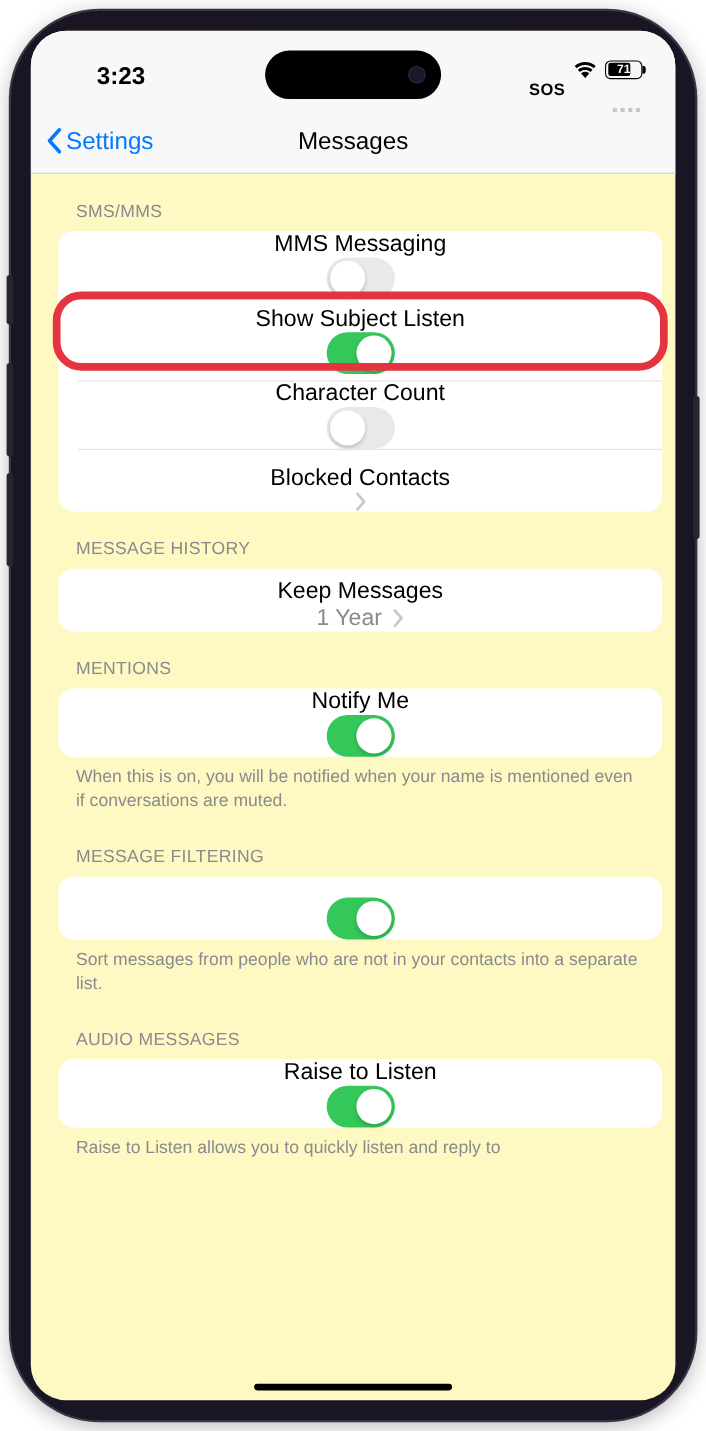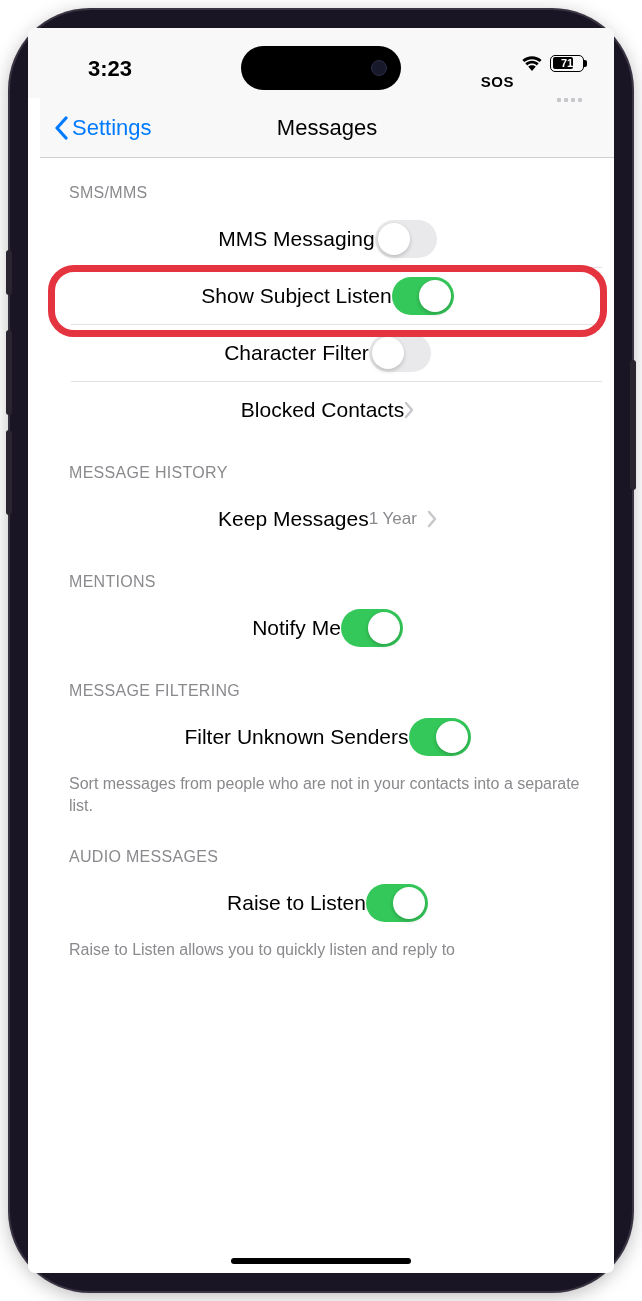--- a/index.html
+++ b/index.html
@@ -24,22 +24,22 @@
       background: #2a2430;
       border-radius: 3px;
     }
     .btn-left-1 { left: -4px; top: 240px; width: 6px; height: 45px; }
     .btn-left-2 { left: -4px; top: 320px; width: 6px; height: 85px; }
     .btn-left-3 { left: -4px; top: 420px; width: 6px; height: 85px; }
     .btn-right { right: -4px; top: 350px; width: 6px; height: 130px; }
     .screen {
       width: 100%;
       height: 100%;
-      background: #ffffff;
-      border-radius: 7px;
+      background: #fef9c3;
+      border-radius: 32px;
       overflow: hidden;
       position: relative;
     }
     .notch {
       position: absolute;
       top: 18px;
       left: 50%;
       transform: translateX(-50%);
       width: 160px;
       height: 44px;
@@ -118,21 +118,21 @@
     .dots {
       display: flex;
       gap: 3px;
       margin-top: 2px;
       margin-right: 2px;
       align-self: flex-end;
     }
     .dots span { width: 4px; height: 4px; background: #c7c7cc; border-radius: 1px; }
     .nav-bar {
       position: absolute;
-      top: 70px; left: 12px; right: 0;
+      top: 70px; left: 0; right: 0;
       height: 60px;
       background: #f8f8f9;
       display: flex;
       align-items: center;
       justify-content: center;
       border-bottom: 0.5px solid #d1d1d4;
     }
     .nav-back {
       position: absolute;
       left: 14px;
@@ -166,43 +166,44 @@
     .list {
       background: #fff;
       border-radius: 14px;
       margin: 0 12px;
       overflow: visible;
       position: relative;
     }
     .row {
       display: flex;
       align-items: center;
-      justify-content: center;
+      justify-content: flex-end;
       min-height: 57px;
       padding: 0 18px;
       position: relative;
+      flex-direction: column;
     }
     .row + .row::before {
       content: '';
       position: absolute;
       top: 0; left: 18px; right: 0;
       height: 0.5px;
       background: #e2e2e5;
     }
     .row-label {
       font-size: 21px;
       color: #000;
     }
     .row-right {
       display: flex;
       align-items: center;
       gap: 10px;
     }
     .row-value {
-      font-size: 17px;
+      font-size: 21px;
       color: #8a8a8e;
     }
     .chevron-right {
       width: 10px; height: 18px;
     }
     .toggle {
       width: 62px;
       height: 38px;
       border-radius: 19px;
       position: relative;
@@ -307,21 +308,21 @@
               <div class="toggle-knob"></div>
             </div>
         </div>
         <div class="row" style="padding-top:6px;padding-bottom:6px;">
           <span class="row-label">Show Subject Listen</span>
           <div class="toggle on">
               <div class="toggle-knob"></div>
             </div>
         </div>
         <div class="row">
-          <span class="row-label">Character Filter</span>
+          <span class="row-label">Character Count</span>
           <div class="toggle off">
               <div class="toggle-knob"></div>
             </div>
         </div>
         <div class="row">
           <span class="row-label">Blocked Contacts</span>
           <div class="row-right">
             <svg class="chevron-right" viewBox="0 0 10 18">
                 <path d="M2 2 L8 9 L2 16" stroke="#c7c7cc" stroke-width="2.5" fill="none" stroke-linecap="round" stroke-linejoin="round"></path>
               </svg>
@@ -344,25 +345,25 @@
 
       <div class="section-header">MENTIONS</div>
       <div class="list">
         <div class="row">
           <span class="row-label">Notify Me</span>
           <div class="toggle on">
               <div class="toggle-knob"></div>
             </div>
         </div>
       </div>
+      <div class="footer">When this is on, you will be notified when your name is mentioned even if conversations are muted.</div>
 
       <div class="section-header">MESSAGE FILTERING</div>
       <div class="list">
         <div class="row">
-          <span class="row-label">Filter Unknown Senders</span>
           <div class="toggle on">
               <div class="toggle-knob"></div>
             </div>
         </div>
       </div>
       <div class="footer">Sort messages from people who are not in your contacts into a separate list.</div>
 
       <div class="section-header">AUDIO MESSAGES</div>
       <div class="list">
         <div class="row">

